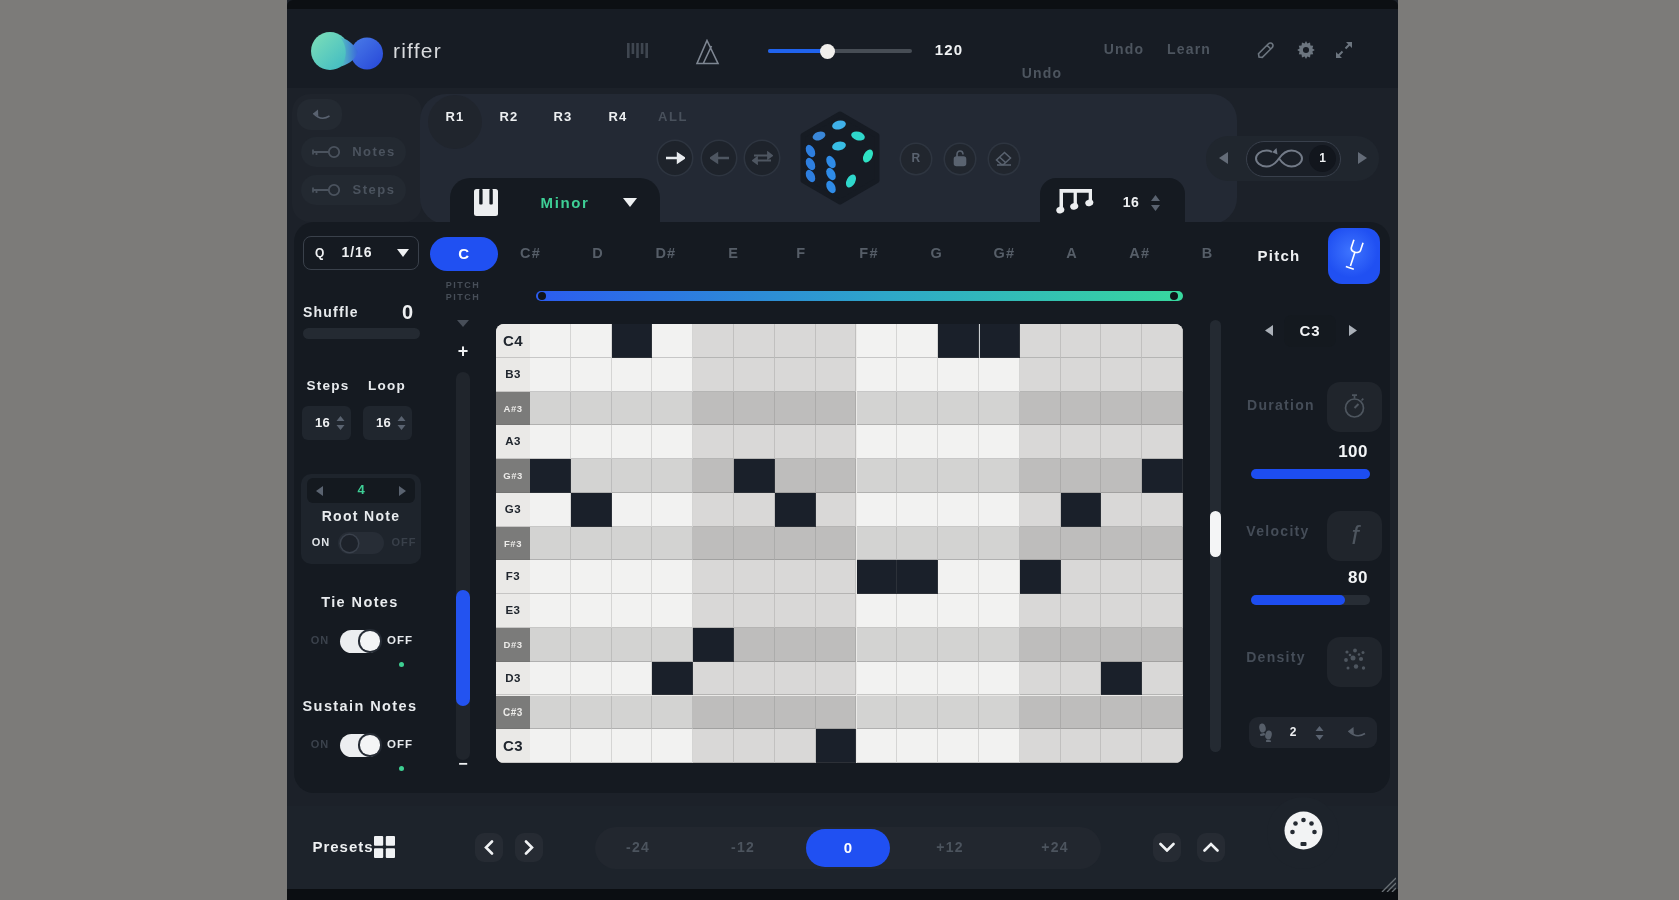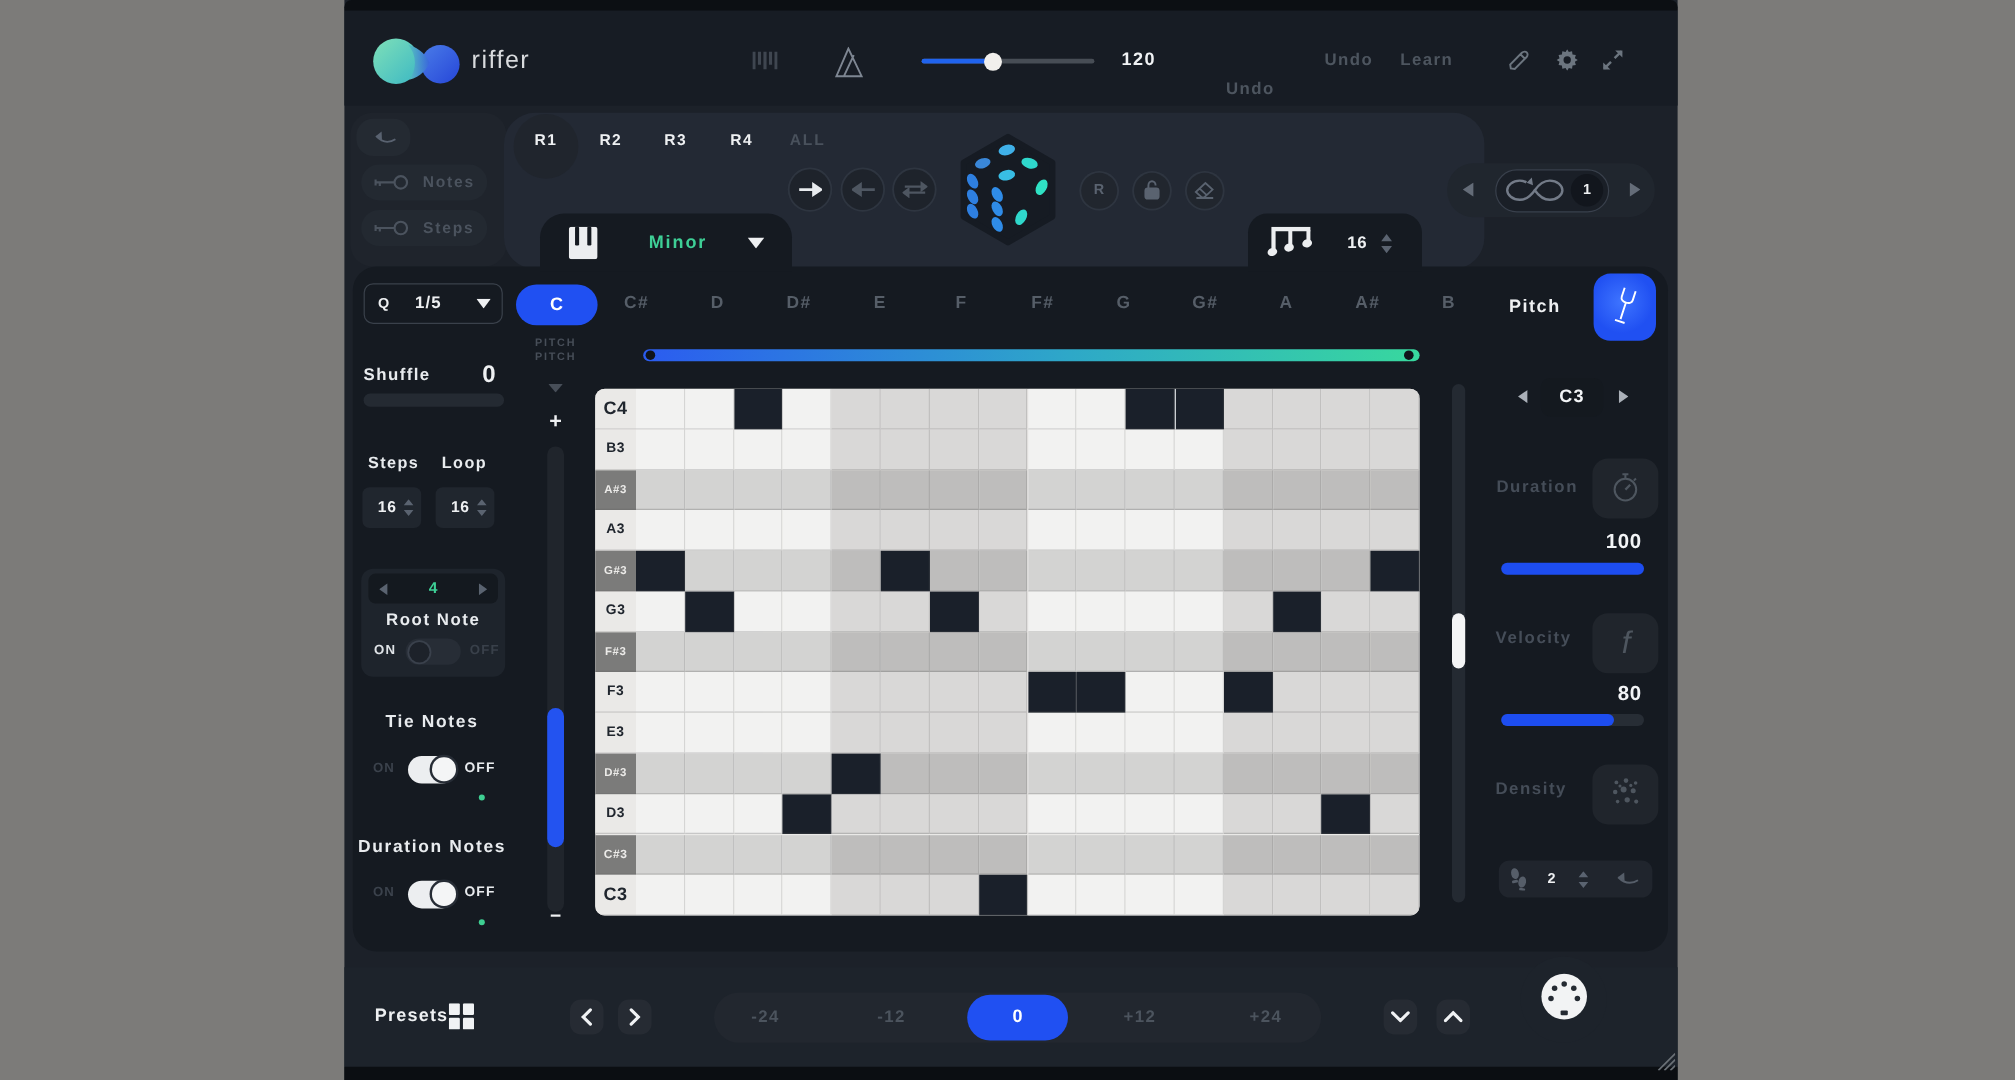--- a/index.html
+++ b/index.html
@@ -185,21 +185,21 @@
     <div class="abs txt" style="left:76px;top:292.4px;width:200px;text-align:center;font-size:9px;color:#474e58;letter-spacing:1.5px;font-weight:700;line-height:10.8px;">PITCH</div>
     <svg class="abs" style="left:170px;top:320px;" width="12" height="7" viewBox="0 0 12 7">
       <path d="M0 0 H12 L6 7 Z" fill="#474e58"></path>
     </svg>
     <div class="abs txt" style="left:76px;top:340.8px;width:200px;text-align:center;font-size:18px;color:#eef0f2;letter-spacing:0px;font-weight:700;line-height:21.6px;">+</div>
     <div class="abs" style="left:169px;top:372px;width:14px;height:388px;background:#20252c;border-radius:7px;"></div>
     <div class="abs" style="left:169px;top:590px;width:14px;height:116px;background:#2353f0;border-radius:7px;"></div>
     <div class="abs txt" style="left:76px;top:754.1px;width:200px;text-align:center;font-size:16px;color:#eef0f2;letter-spacing:0px;font-weight:700;line-height:19.2px;">−</div>
     <div class="abs" style="left:16px;top:236px;width:116px;height:34px;border:1.5px solid #3a414b;border-radius:8px;"></div>
     <div class="abs txt" style="left:-67px;top:245.6px;width:200px;text-align:center;font-size:12px;color:#eef0f2;letter-spacing:0.5px;font-weight:700;line-height:14.4px;">Q</div>
-    <div class="abs txt" style="left:-30px;top:244.3px;width:200px;text-align:center;font-size:14px;color:#eef0f2;letter-spacing:1px;font-weight:700;line-height:16.8px;">1/5</div>
+    <div class="abs txt" style="left:-30px;top:244.3px;width:200px;text-align:center;font-size:14px;color:#eef0f2;letter-spacing:1px;font-weight:700;line-height:16.8px;">1/16</div>
     <svg class="abs" style="left:110px;top:249px;" width="12" height="8" viewBox="0 0 12 8">
       <path d="M0 0 H12 L6 8 Z" fill="#eef0f2"></path>
     </svg>
     <div class="abs txt" style="left:16px;top:304.3px;width:80px;text-align:left;font-size:14px;color:#e8ebee;letter-spacing:1.2px;font-weight:700;line-height:16.8px;">Shuffle</div>
     <div class="abs txt" style="left:86px;top:299.6px;width:40px;text-align:right;font-size:20px;color:#eef0f2;letter-spacing:0px;font-weight:700;line-height:24px;">0</div>
     <div class="abs" style="left:16px;top:328px;width:117px;height:11px;background:#242a32;border-radius:6px;"></div>
     <div class="abs txt" style="left:-59px;top:377.6px;width:200px;text-align:center;font-size:13.5px;color:#e8ebee;letter-spacing:1.2px;font-weight:700;line-height:16.2px;">Steps</div>
     <div class="abs txt" style="left:0px;top:377.6px;width:200px;text-align:center;font-size:13.5px;color:#e8ebee;letter-spacing:1.2px;font-weight:700;line-height:16.2px;">Loop</div>
     <div class="abs" style="left:15px;top:406px;width:49px;height:34px;background:#20262e;border-radius:6px;"></div>
     <div class="abs txt" style="left:-64.4px;top:414.9px;width:200px;text-align:center;font-size:13px;color:#eef0f2;letter-spacing:0.5px;font-weight:700;line-height:15.6px;">16</div>
@@ -224,21 +224,21 @@
     <div class="abs txt" style="left:-66px;top:536.2px;width:200px;text-align:center;font-size:11px;color:#dfe3e7;letter-spacing:1px;font-weight:700;line-height:13.2px;">ON</div>
     <div class="abs" style="left:51px;top:532px;width:46px;height:22px;background:#272d36;border-radius:11px;"></div>
     <div class="abs" style="left:54px;top:534.5px;width:17px;height:17px;border-radius:50%;background:#1d222a;box-shadow:0 0 0 1.5px #3a414c;"></div>
     <div class="abs txt" style="left:17px;top:536.2px;width:200px;text-align:center;font-size:11px;color:#39404a;letter-spacing:1px;font-weight:700;line-height:13.2px;">OFF</div>
     <div class="abs txt" style="left:-27px;top:594px;width:200px;text-align:center;font-size:14.5px;color:#e8ebee;letter-spacing:1.4px;font-weight:700;line-height:17.4px;">Tie Notes</div>
     <div class="abs txt" style="left:-67px;top:634.2px;width:200px;text-align:center;font-size:11px;color:#3b424c;letter-spacing:1px;font-weight:700;line-height:13.2px;">ON</div>
     <div class="abs" style="left:53px;top:629.5px;width:40px;height:23px;background:#eceef0;border-radius:12px;"></div>
     <div class="abs" style="left:73px;top:631.2px;width:19.5px;height:19.5px;border-radius:50%;background:#f4f5f6;box-shadow:0 0 0 2px #262c35;"></div>
     <div class="abs txt" style="left:13px;top:633.9px;width:200px;text-align:center;font-size:11.5px;color:#e8ebee;letter-spacing:1px;font-weight:700;line-height:13.8px;">OFF</div>
     <div class="abs" style="left:112px;top:662px;width:5px;height:5px;border-radius:50%;background:#3ecf92;"></div>
-    <div class="abs txt" style="left:-27px;top:698px;width:200px;text-align:center;font-size:14.5px;color:#e8ebee;letter-spacing:1.4px;font-weight:700;line-height:17.4px;">Duration Notes</div>
+    <div class="abs txt" style="left:-27px;top:698px;width:200px;text-align:center;font-size:14.5px;color:#e8ebee;letter-spacing:1.4px;font-weight:700;line-height:17.4px;">Sustain Notes</div>
     <div class="abs txt" style="left:-67px;top:738.2px;width:200px;text-align:center;font-size:11px;color:#3b424c;letter-spacing:1px;font-weight:700;line-height:13.2px;">ON</div>
     <div class="abs" style="left:53px;top:733.5px;width:40px;height:23px;background:#eceef0;border-radius:12px;"></div>
     <div class="abs" style="left:73px;top:735.2px;width:19.5px;height:19.5px;border-radius:50%;background:#f4f5f6;box-shadow:0 0 0 2px #262c35;"></div>
     <div class="abs txt" style="left:13px;top:737.9px;width:200px;text-align:center;font-size:11.5px;color:#e8ebee;letter-spacing:1px;font-weight:700;line-height:13.8px;">OFF</div>
     <div class="abs" style="left:112px;top:766px;width:5px;height:5px;border-radius:50%;background:#3ecf92;"></div>
     <div class="abs" style="left:209px;top:324px;width:687px;height:439px;background:#eae9e7;border-radius:8px;overflow:hidden;">
       <div class="abs" style="left:0;top:0px;width:34px;height:33.8px;background:#eae9e7;border-bottom:1px solid rgba(90,90,90,.25);"></div>
       <div class="abs txt" style="left:0;top:7.9px;width:34px;text-align:center;font-size:15px;color:#20262e;letter-spacing:0.5px;">C4</div>
       <div class="abs" style="left:34px;top:0px;width:40.8px;height:33.8px;background:#f2f2f1;border-right:1px solid rgba(110,110,110,.22);border-bottom:1px solid rgba(90,90,90,.28);"></div>
       <div class="abs" style="left:74.8px;top:0px;width:40.8px;height:33.8px;background:#f2f2f1;border-right:1px solid rgba(110,110,110,.22);border-bottom:1px solid rgba(90,90,90,.28);"></div>

